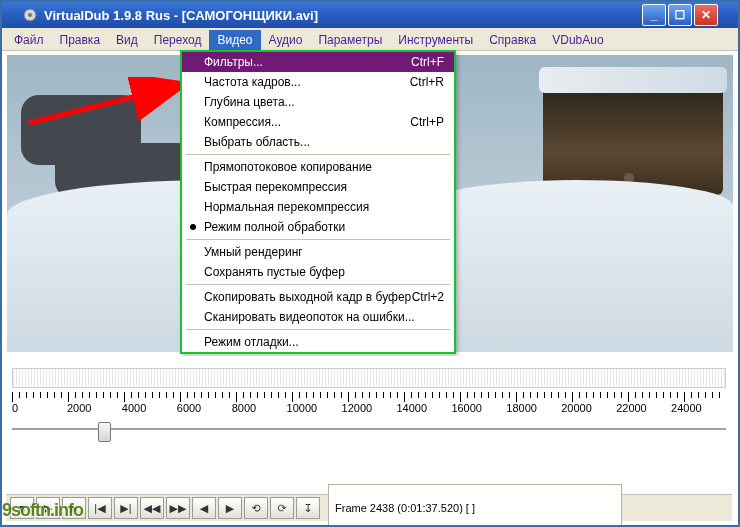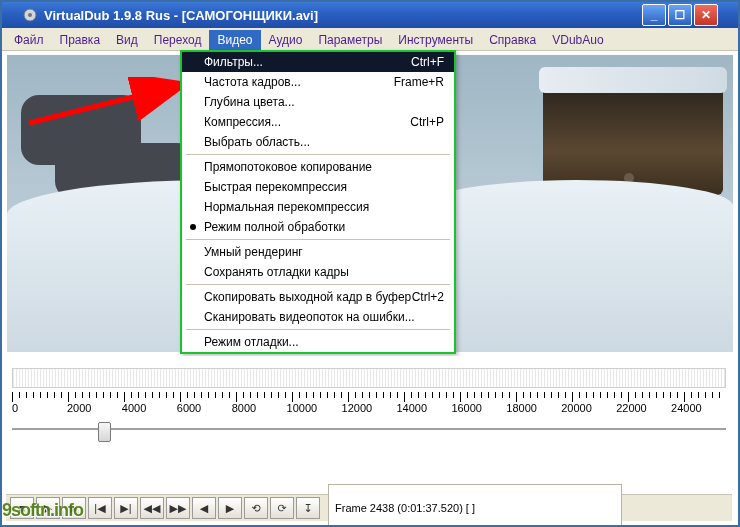--- a/index.html
+++ b/index.html
@@ -26,21 +26,21 @@
 .person{position:absolute;right:93px;top:120px;width:22px;height:56px}
 .person .body{position:absolute;left:4px;top:8px;width:14px;height:30px;background:#403732;border-radius:4px}
 .person .head{position:absolute;left:6px;top:-2px;width:10px;height:10px;background:#6a5a4c;border-radius:50%}
 .person .leg{position:absolute;top:36px;width:6px;height:18px;background:#2f2a25;border-radius:2px}
 .person .leg.l{left:4px;transform:rotate(8deg)}
 .person .leg.r{left:12px;transform:rotate(-10deg)}
 .divider{position:absolute;left:396px;top:289px;width:4px;height:56px;background:#000}
 .arrow{position:absolute;left:18px;top:22px;pointer-events:none}
 .dropdown{position:absolute;left:178px;top:48px;width:272px;border:2px solid #17c52a;background:#fff;box-shadow:2px 2px 4px rgba(0,0,0,.25);font-size:12px}
 .dropdown .row{display:flex;align-items:center;height:20px;padding:0 10px 0 22px;position:relative}
-.dropdown .row.sel{background:#0f172a;color:#fff}
+.dropdown .row.sel{background:#701a75;color:#fff}
 .dropdown .row .sc{margin-left:auto;color:inherit}
 .dropdown hr{border:none;border-top:1px solid #c8c3b4;margin:2px 4px}
 .dropdown .row .dot{position:absolute;left:8px;top:7px;width:6px;height:6px;background:#000;border-radius:50%}
 .timeline{position:absolute;left:4px;right:6px;top:354px;height:86px;background:#fff}
 .track{position:absolute;left:6px;right:6px;top:12px;height:18px;background:repeating-linear-gradient(90deg,#e7e7e7 0 1px,transparent 1px 3px);border:1px solid #cfcfcf}
 .slider{position:absolute;left:6px;right:6px;top:64px;height:18px}
 .sliderline{position:absolute;left:0;right:0;top:8px;height:2px;background:#a0a0a0}
 .thumb{position:absolute;top:2px;left:86px;width:11px;height:18px;background:linear-gradient(180deg,#f7f7f7,#d6d6d6);border:1px solid #7a7a7a;border-radius:2px}
 .ruler{position:absolute;left:6px;right:6px;top:36px;height:26px}
 .ruler .ticks{position:absolute;left:0;right:0;top:0;height:6px;background:repeating-linear-gradient(90deg,#000 0 1px,transparent 1px 7px)}
@@ -116,21 +116,21 @@
 
   <div class="divider"></div>
 
   <div class="dropdown" id="dropdown">
       <div class="row sel">
         <span>Фильтры...</span>
         <span class="sc">Ctrl+F</span>
       </div>
       <div class="row">
         <span>Частота кадров...</span>
-        <span class="sc">Frame+R</span>
+        <span class="sc">Ctrl+R</span>
       </div>
       <div class="row">
         <span>Глубина цвета...</span>
       </div>
       <div class="row">
         <span>Компрессия...</span>
         <span class="sc">Ctrl+P</span>
       </div>
       <div class="row">
         <span>Выбрать область...</span>
@@ -147,21 +147,21 @@
       </div>
       <div class="row">
         <span class="dot"></span>
         <span>Режим полной обработки</span>
       </div>
       <hr>
       <div class="row">
         <span>Умный рендеринг</span>
       </div>
       <div class="row">
-        <span>Сохранять отладки кадры</span>
+        <span>Сохранять пустые буфер</span>
       </div>
       <hr>
       <div class="row">
         <span>Скопировать выходной кадр в буфер</span>
         <span class="sc">Ctrl+2</span>
       </div>
       <div class="row">
         <span>Сканировать видеопоток на ошибки...</span>
       </div>
       <hr>

